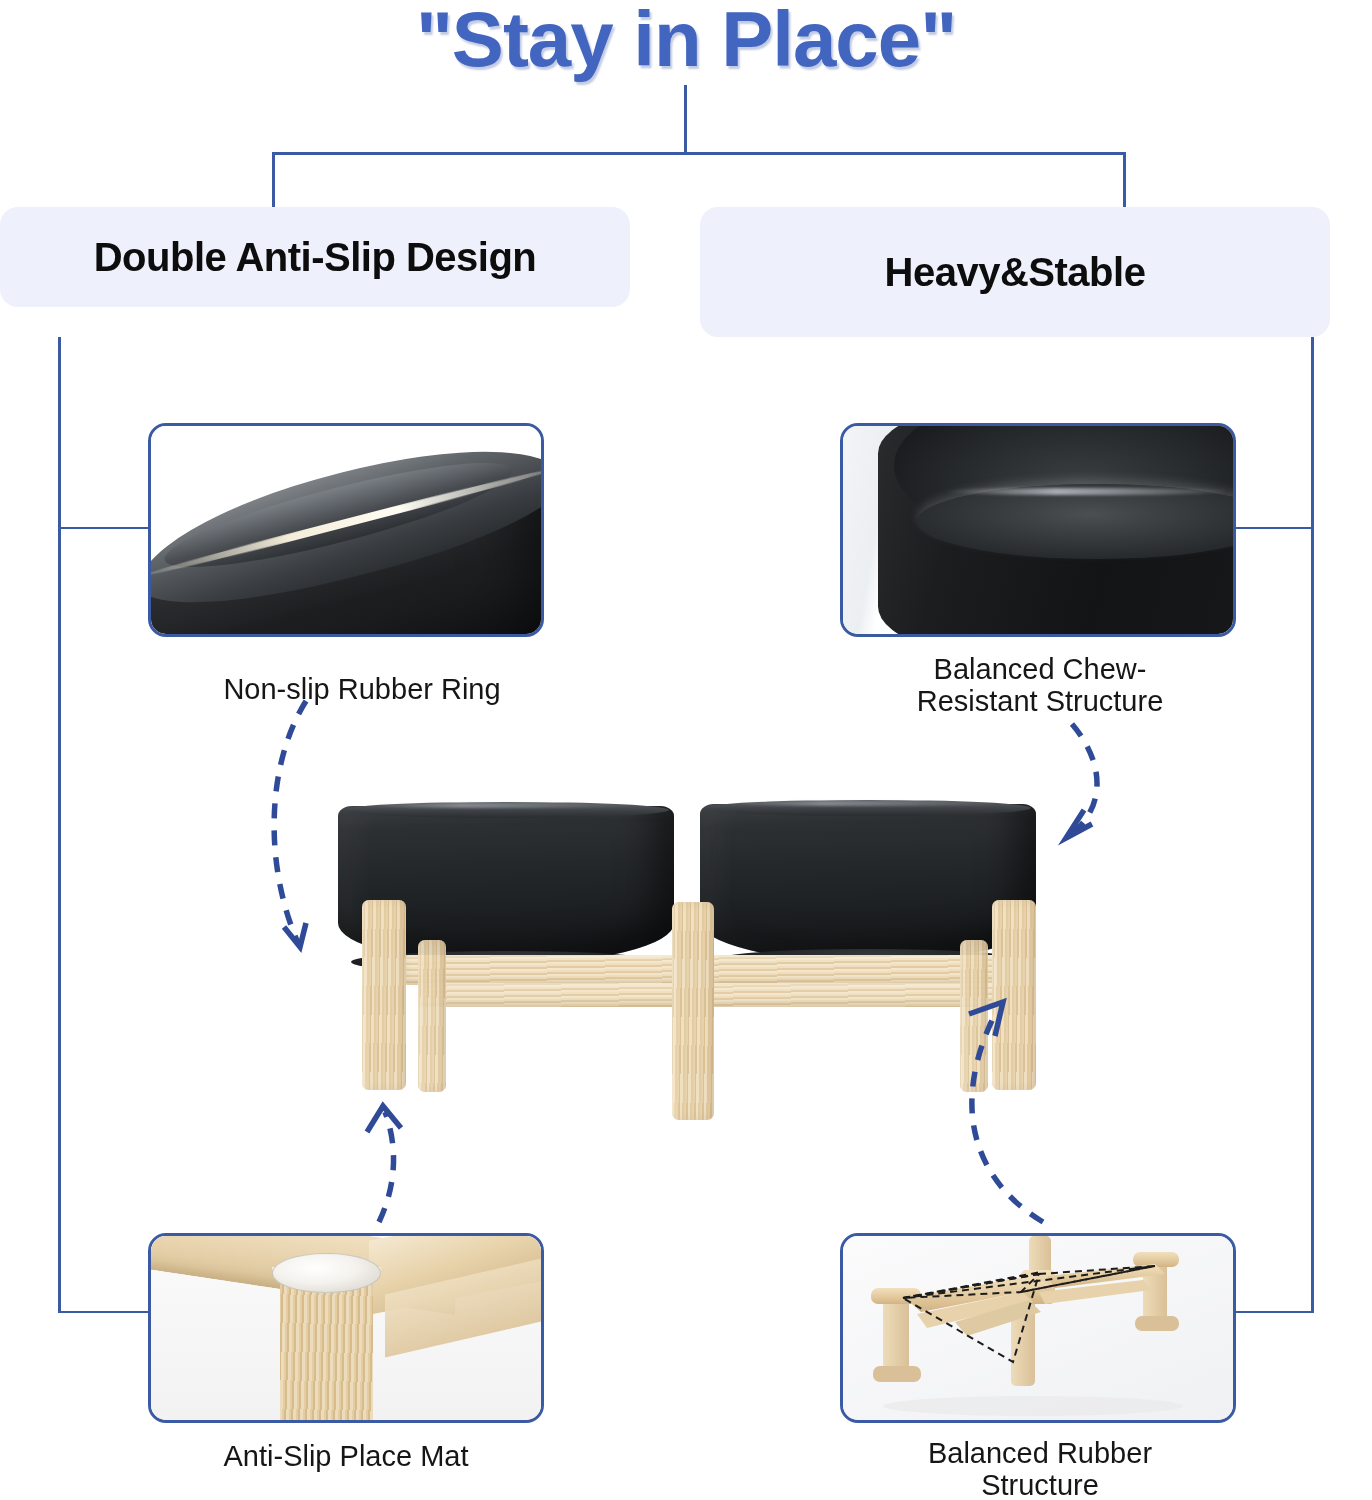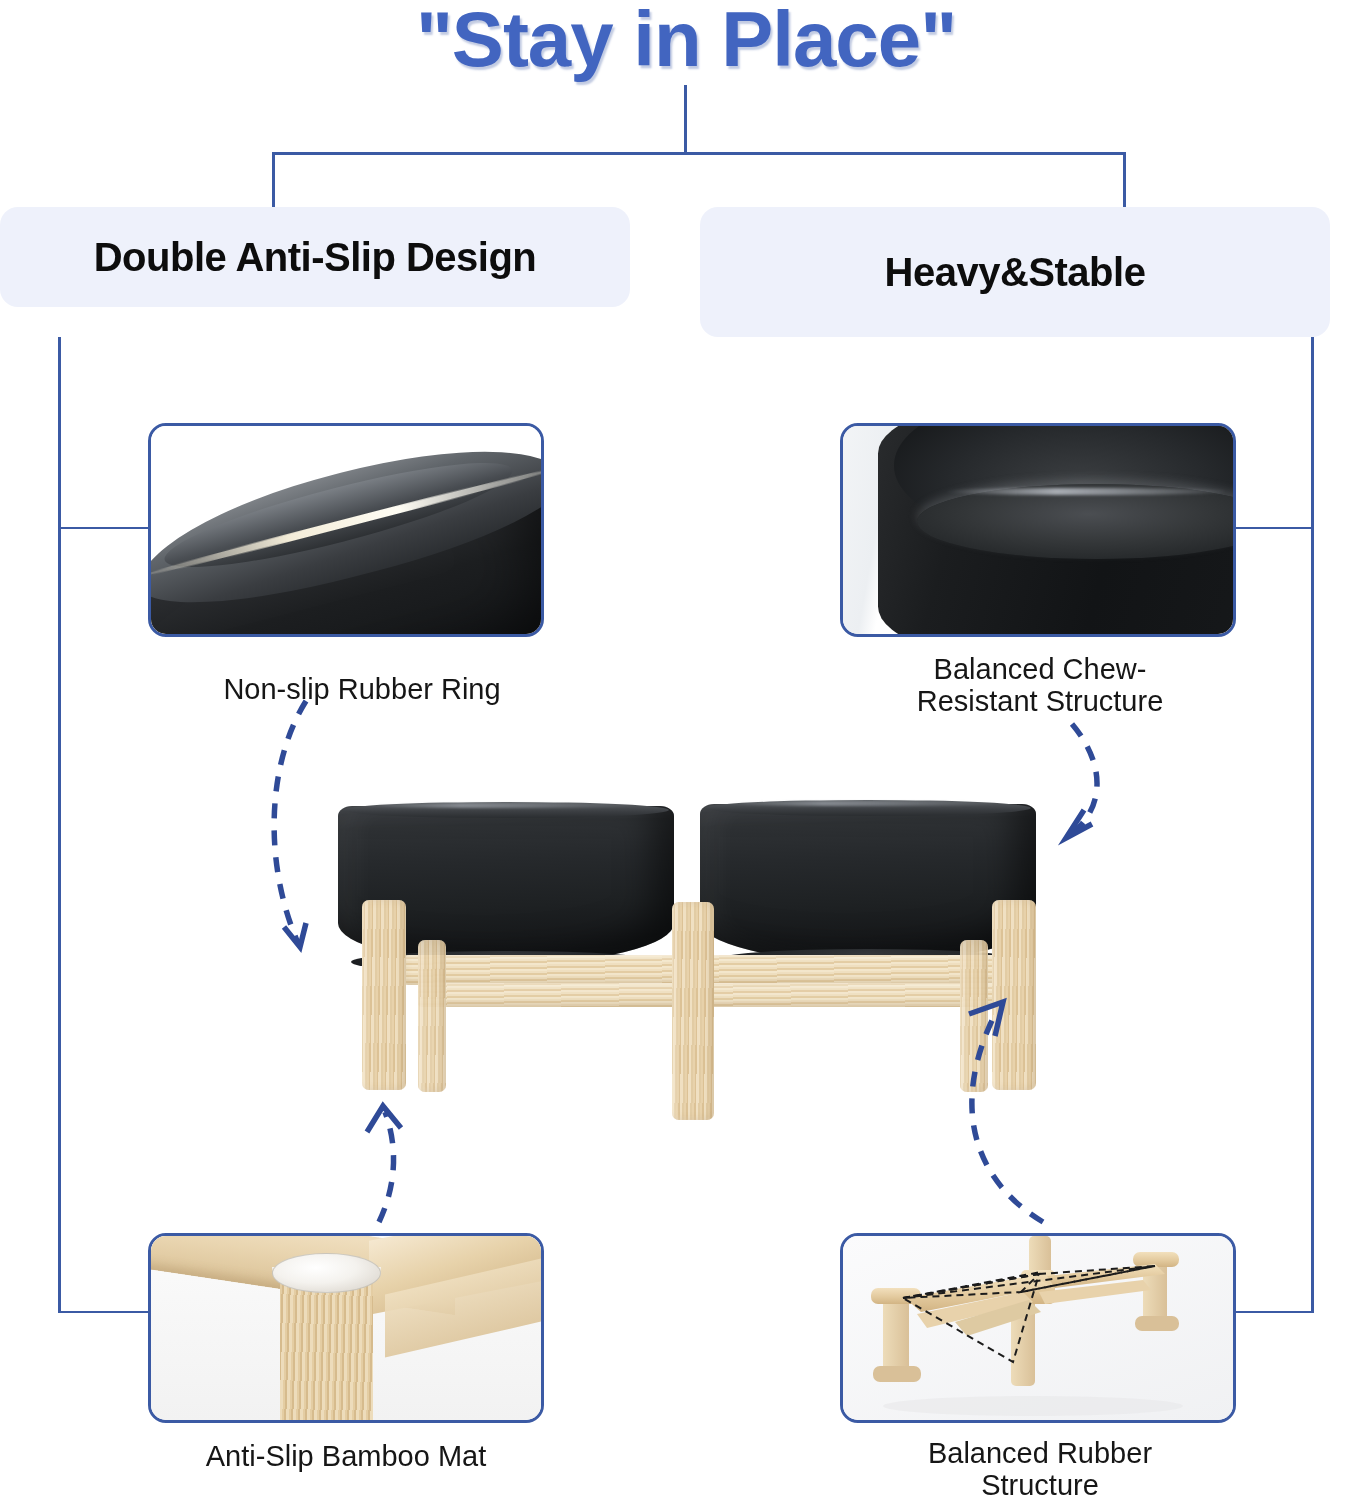--- a/index.html
+++ b/index.html
@@ -306,21 +306,21 @@
   <div class="inset" id="inset-bl">
     <div class="ph-mat-bg">
       <div class="ph-bar-top"></div>
       <div class="ph-bar-right"></div>
       <div class="ph-bar-right2"></div>
       <div class="ph-leg"></div>
       <div class="ph-pad-side"></div>
       <div class="ph-pad"></div>
     </div>
   </div>
-  <div class="inset-caption" id="cap-bl">Anti-Slip Bamboo Mat</div>
+  <div class="inset-caption" id="cap-bl">Anti-Slip Place Mat</div>
 
   <div class="inset" id="inset-br">
     <div class="ph-str-bg">
       <svg width="390" height="184" viewBox="0 0 390 184">
         <defs>
           <linearGradient id="bam1" x1="0" y1="0" x2="0" y2="1">
             <stop offset="0%" stop-color="#f2e0bd"></stop>
             <stop offset="55%" stop-color="#e3ca9e"></stop>
             <stop offset="100%" stop-color="#d2b484"></stop>
           </linearGradient>

